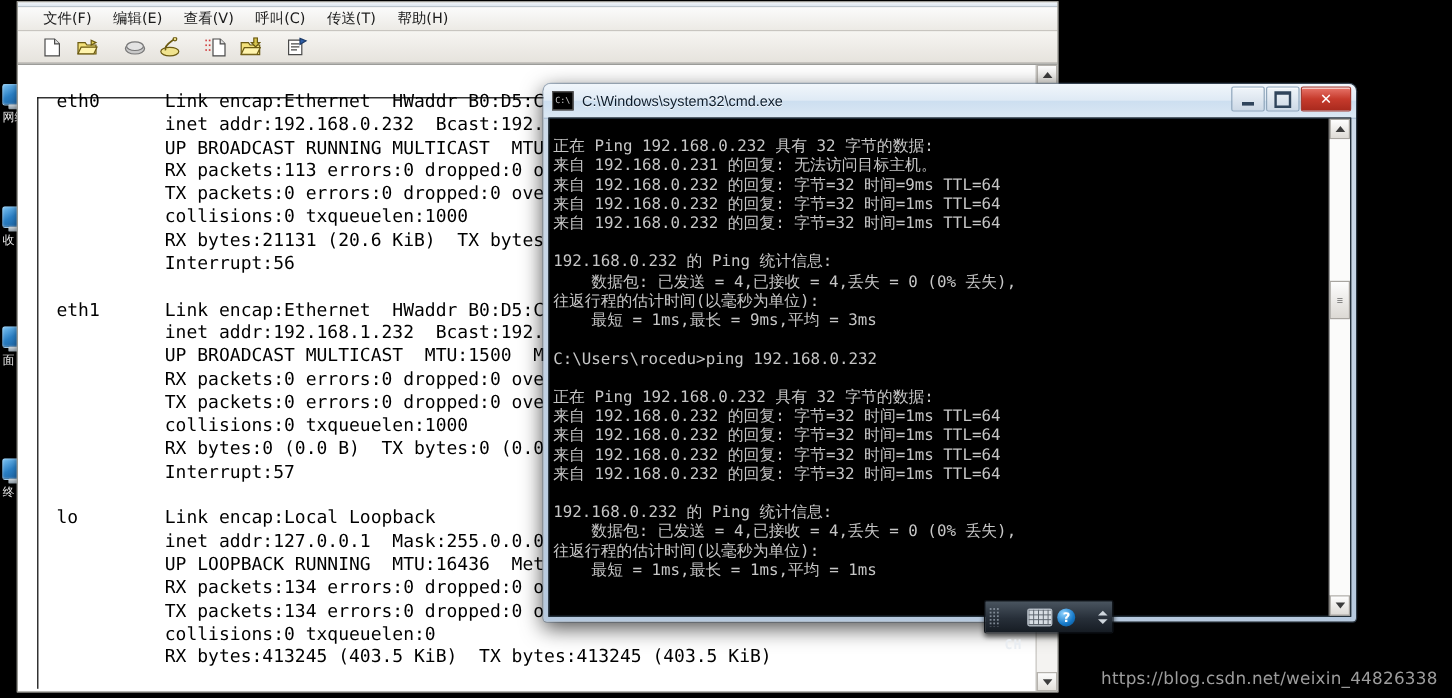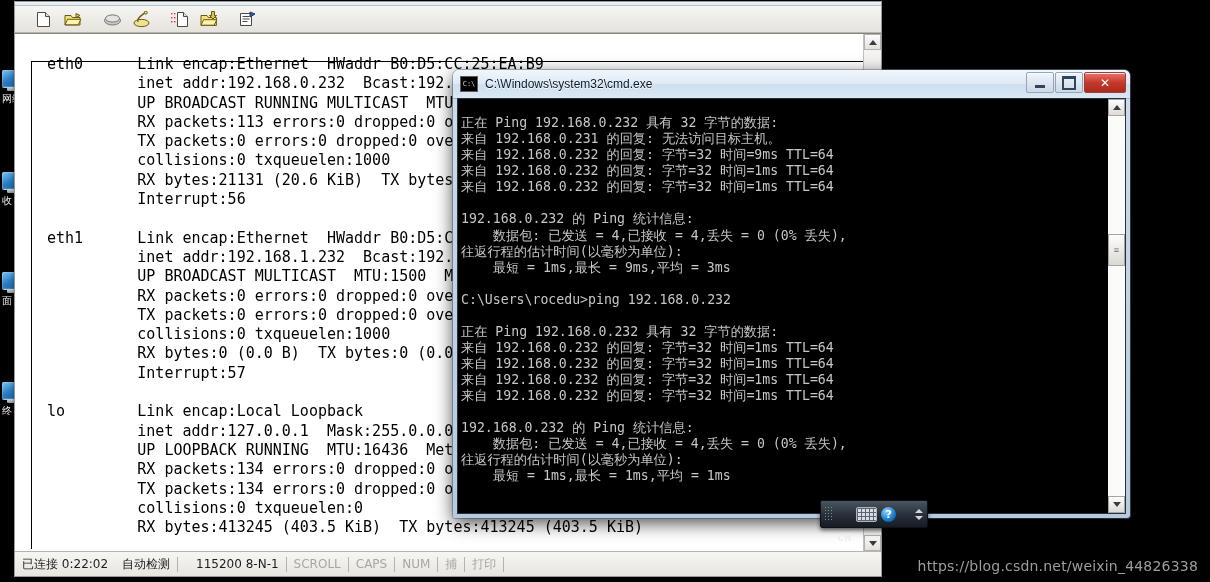--- a/index.html
+++ b/index.html
@@ -252,20 +252,28 @@
   <div class="desk-icon" style="top:382px">
     <div class="glyph"></div>
     <div class="cap">终</div>
   </div>
 </div>
 
 <div id="hyperterm">
 
   <div id="ht-titlebar"></div>
 
+  <div id="ht-menubar">
+    <div class="menu-item">文件(F)</div>
+    <div class="menu-item">编辑(E)</div>
+    <div class="menu-item">查看(V)</div>
+    <div class="menu-item">呼叫(C)</div>
+    <div class="menu-item">传送(T)</div>
+    <div class="menu-item">帮助(H)</div>
+  </div>
 
   <div id="ht-toolbar">
     <div class="tb-btn">
       <svg width="16" height="17" viewBox="0 0 16 17">
         <path d="M1.5 1.5h8l4 4v10h-12z" fill="#fff" stroke="#4a4a4a"></path>
         <path d="M9.5 1.5v4h4" fill="#e2e2e2" stroke="#4a4a4a"></path>
       </svg>
     </div>
     <div class="tb-btn">
       <svg width="18" height="16" viewBox="0 0 18 16">
@@ -356,37 +364,20 @@
       <div class="sb-arrow">
           <div class="tri tri-up"></div>
         </div>
       <div class="sb-track"></div>
       <div class="sb-arrow">
           <div class="tri tri-dn"></div>
         </div>
     </div>
   </div>
 
-  <div id="ht-status">
-    <div class="st-cell">已连接 0:22:02</div>
-    <div class="st-cell">自动检测</div>
-    <div class="st-div"></div>
-    <div class="st-cell" style="padding-left:18px">115200 8-N-1</div>
-    <div class="st-div"></div>
-    <div class="st-cell dim">SCROLL</div>
-    <div class="st-div"></div>
-    <div class="st-cell dim">CAPS</div>
-    <div class="st-div"></div>
-    <div class="st-cell dim">NUM</div>
-    <div class="st-div"></div>
-    <div class="st-cell dim">捕</div>
-    <div class="st-div"></div>
-    <div class="st-cell dim">打印</div>
-    <div class="st-div"></div>
-  </div>
 </div>
 
 <div id="cmdwin">
   <div id="cmd-title">
     <div id="cmd-icon">
       <span>C:\</span>
     </div>
     <div id="cmd-title-text">C:\Windows\system32\cmd.exe</div>
     <div id="cmd-btns">
       <div class="wbtn">

